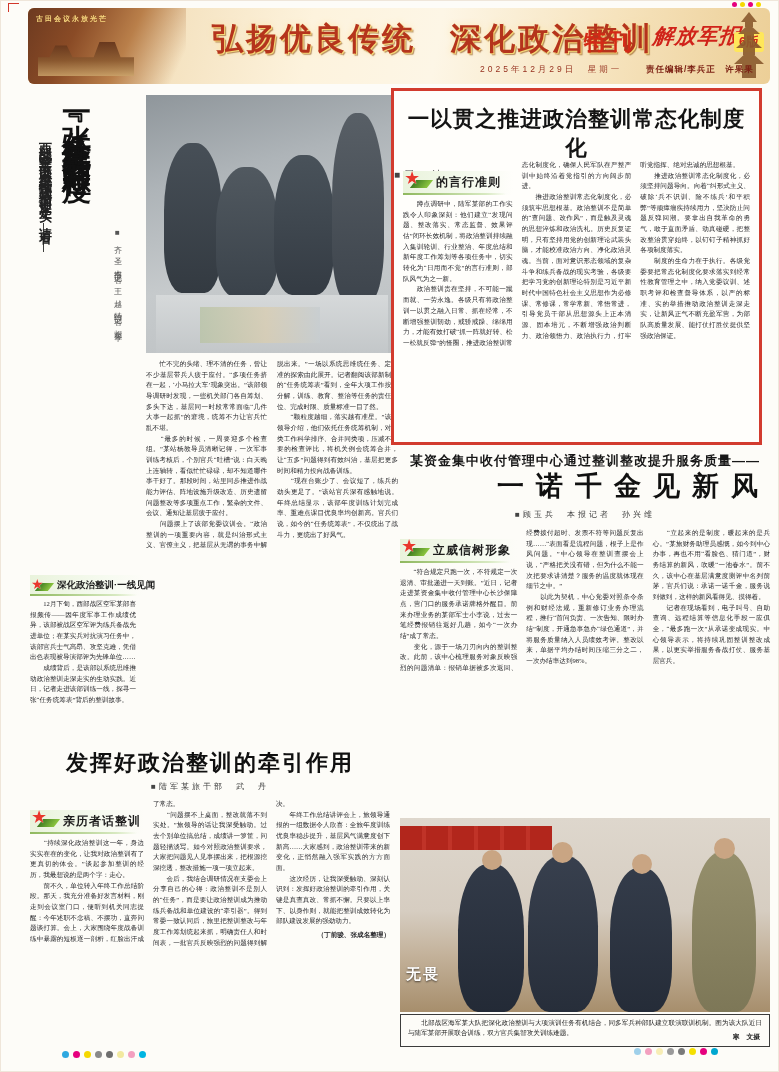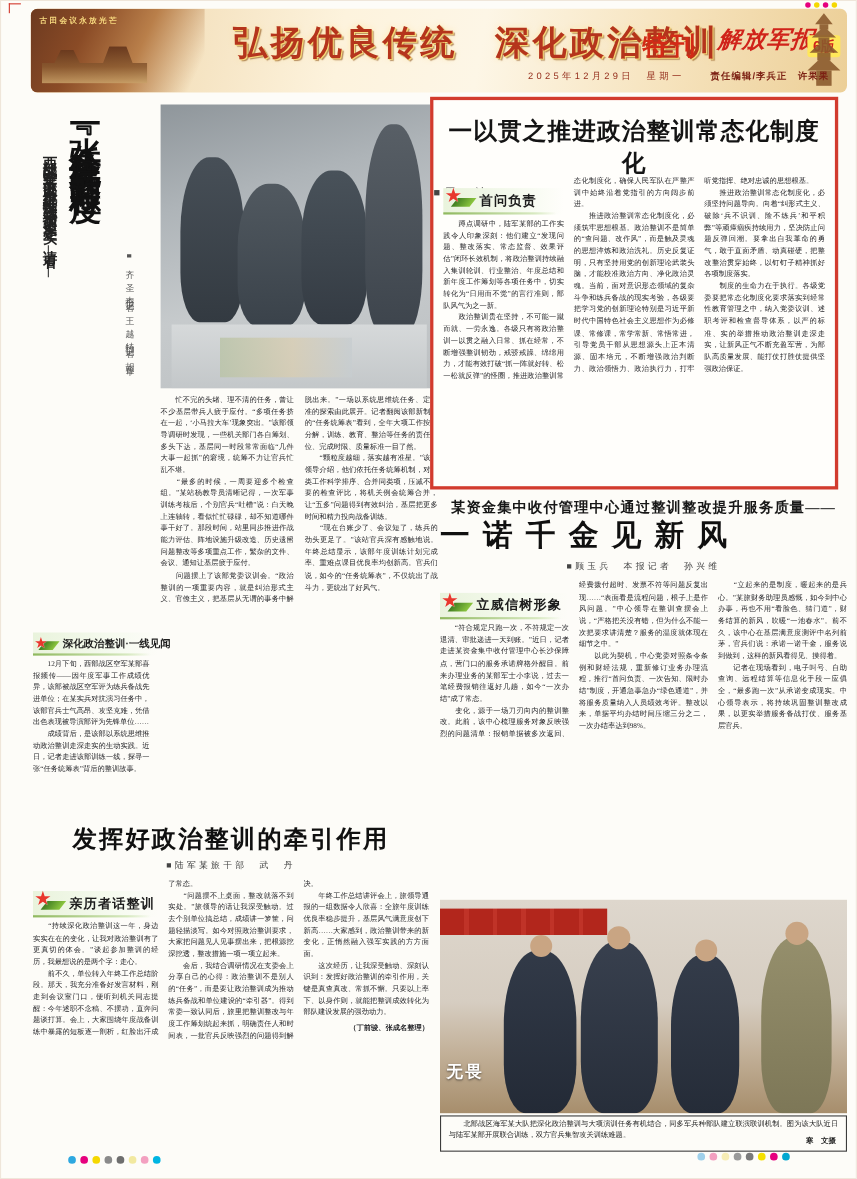--- a/index.html
+++ b/index.html
@@ -81,22 +81,22 @@
   .photo-overlay-text{position:absolute;left:6px;bottom:28px;color:#fff;font-weight:bold;font-size:15px;
         letter-spacing:2px;text-shadow:0 1px 2px rgba(0,0,0,.6);}
   
   .redbox{position:absolute;left:391px;top:88px;width:371px;height:357px;border:3px solid #d23b2e;
         background:#fffefb;box-sizing:border-box;}
   .rb-title{margin:13px 8px 0;text-align:center;font-weight:bold;font-size:21.5px;letter-spacing:1px;color:#141414;}
   .rb-byline{text-align:left;font-size:10px;color:#444;margin-top:6px;letter-spacing:4px;}
   .rb-content{position:absolute;left:9px;right:9px;top:69px;bottom:8px;}
   
   .mid-kicker{position:absolute;left:400px;top:452px;width:370px;text-align:center;
-        font-family:Liberation Serif, serif;font-weight:bold;font-size:13px;letter-spacing:1px;color:#171717;}
-  .mid-title{position:absolute;left:400px;top:468px;width:370px;text-align:left;
+        font-family:Liberation Sans, sans-serif;font-weight:bold;font-size:13px;letter-spacing:1px;color:#171717;}
+  .mid-title{position:absolute;left:400px;top:468px;width:370px;text-align:right;
         font-family:"Liberation Serif",serif;font-weight:bold;font-size:27px;letter-spacing:12px;color:#101010;}
   .mid-byline{position:absolute;left:400px;top:509px;width:370px;text-align:center;font-size:8px;color:#444;letter-spacing:3px;}
   .mid-content{position:absolute;left:400px;top:528px;width:370px;height:284px;}
   
   .bl-title{position:absolute;left:30px;top:748px;width:360px;text-align:center;
         font-family:"Liberation Serif",serif;font-weight:bold;font-size:22px;letter-spacing:2px;color:#101010;}
   .bl-byline{position:absolute;left:30px;top:781px;width:360px;text-align:center;font-size:8px;color:#444;letter-spacing:3px;}
   .bl-content{position:absolute;left:30px;top:799px;width:360px;height:246px;}
   .endnote{display:block;text-align:right;font-weight:bold;margin-top:3px;}
   
@@ -178,21 +178,21 @@
 　　问题摆上了该部党委议训会。“政治整训的一项重要内容，就是纠治形式主义、官僚主义，把基层从无谓的事务中解脱出来。”一场以系统思维统任务、定标准的探索由此展开。记者翻阅该部新制订的“任务统筹表”看到，全年大项工作按月分解，训练、教育、整治等任务的责任单位、完成时限、质量标准一目了然。
 　　“颗粒度越细，落实越有准星。”该部领导介绍，他们依托任务统筹机制，对各类工作科学排序、合并同类项，压减不必要的检查评比，将机关例会统筹合并，让“五多”问题得到有效纠治，基层把更多时间和精力投向战备训练。
 　　“现在台账少了、会议短了，练兵的劲头更足了。”该站官兵深有感触地说。年终总结显示，该部年度训练计划完成率、重难点课目优良率均创新高。官兵们说，如今的“任务统筹表”，不仅统出了战斗力，更统出了好风气。</div>
 
   <div class="redbox">
     <div class="rb-title">一以贯之推进政治整训常态化制度化</div>
     <div class="rb-byline">■周　波</div>
     <div class="rb-content smalltext cols3">
       <span class="flag" style="display:flex;margin-bottom:4px;">
         <span class="flagicon"><span class="swoosh"></span><span class="star">★</span></span>
-        <span class="flagtxt">首问负责</span>
+        <span class="flagtxt">的言行准则</span>
       </span><span>　　蹲点调研中，陆军某部的工作实践令人印象深刻：他们建立“发现问题、整改落实、常态监督、效果评估”闭环长效机制，将政治整训持续融入集训轮训、行业整治、年度总结和新年度工作筹划等各项任务中，切实转化为“日用而不觉”的言行准则，部队风气为之一新。
 　　政治整训贵在坚持，不可能一蹴而就、一劳永逸。各级只有将政治整训一以贯之融入日常、抓在经常，不断增强整训韧劲，戒骄戒躁、绵绵用力，才能有效打破“抓一阵就好转、松一松就反弹”的怪圈，推进政治整训常态化制度化，确保人民军队在严整严训中始终沿着党指引的方向阔步前进。
 　　推进政治整训常态化制度化，必须筑牢思想根基。政治整训不是简单的“查问题、改作风”，而是触及灵魂的思想淬炼和政治洗礼。历史反复证明，只有坚持用党的创新理论武装头脑，才能校准政治方向、净化政治灵魂。当前，面对意识形态领域的复杂斗争和练兵备战的现实考验，各级要把学习党的创新理论特别是习近平新时代中国特色社会主义思想作为必修课、常修课，常学常新、常悟常进，引导党员干部从思想源头上正本清源、固本培元，不断增强政治判断力、政治领悟力、政治执行力，打牢听党指挥、绝对忠诚的思想根基。
 　　推进政治整训常态化制度化，必须坚持问题导向。向着“纠形式主义、破除‘兵不识训、险不练兵’和平积弊”等顽瘴痼疾持续用力，坚决防止问题反弹回潮。要拿出自我革命的勇气，敢于直面矛盾、动真碰硬，把整改整治贯穿始终，以钉钉子精神抓好各项制度落实。
 　　制度的生命力在于执行。各级党委要把常态化制度化要求落实到经常性教育管理之中，纳入党委议训、述职考评和检查督导体系，以严的标准、实的举措推动政治整训走深走实，让新风正气不断充盈军营，为部队高质量发展、能打仗打胜仗提供坚强政治保证。</span>
     </div>
   </div>
 
   <div class="mid-kicker">某资金集中收付管理中心通过整训整改提升服务质量——</div>
   <div class="mid-title">一诺千金见新风</div>

